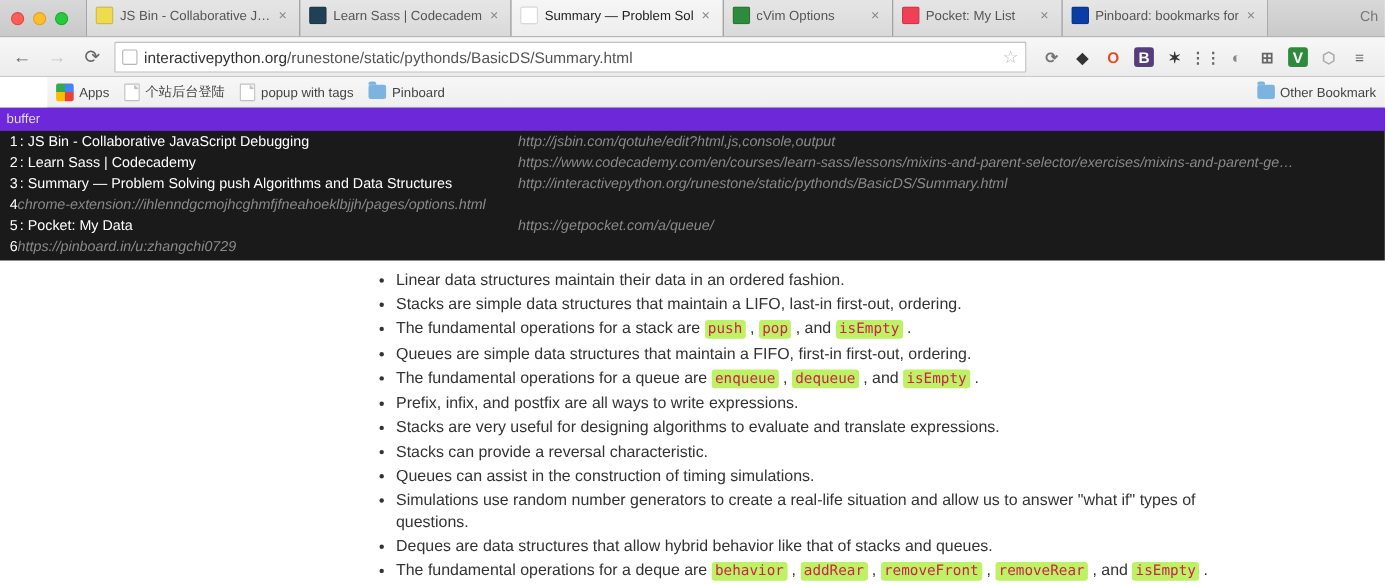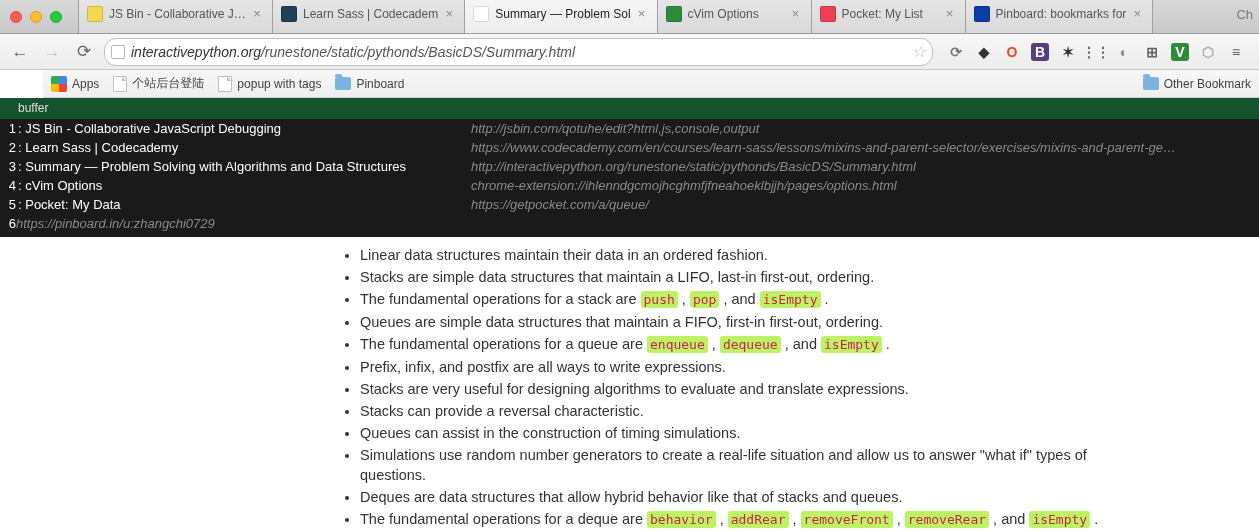--- a/index.html
+++ b/index.html
@@ -20,41 +20,41 @@
 .tab .favicon { width: 16px; height: 16px; margin-right: 6px; flex-shrink: 0; border-radius: 2px; }
 .tab .tab-title { white-space: nowrap; overflow: hidden; text-overflow: ellipsis; flex: 1; }
 .tab .tab-close { width: 14px; height: 14px; margin-left: 4px; font-size: 13px; color: #888; text-align: center; line-height: 14px; }
 .new-tab { width: 26px; height: 24px; color: #666; font-size: 14px; text-align: center; line-height: 24px; margin-left: 4px; }
 .chrome-right { margin-left: auto; padding: 0 6px 4px 0; color: #777; font-size: 13px; align-self: center; }
 
 
 .toolbar { display: flex; align-items: center; height: 36px; background: linear-gradient(#f7f7f7, #ececec); padding: 0 8px; gap: 8px; border-bottom: 1px solid #c8c8c8; }
 .nav-btn { width: 24px; height: 24px; display: flex; align-items: center; justify-content: center; color: #666; font-size: 17px; }
 .nav-btn.disabled { color: #c4c4c4; }
-.omnibox { flex: 1; display: flex; align-items: center; height: 28px; background: #fff; border: 1px solid #c0c0c0; border-radius: 12px; padding: 0 6px; font-size: 14px; color: #333; font-style: italic; }
+.omnibox { flex: 1; display: flex; align-items: center; height: 28px; background: #fff; border: 1px solid #c0c0c0; border-radius: 1px; padding: 0 6px; font-size: 14px; color: #333; }
 .omnibox .page-icon { width: 14px; height: 14px; border: 1px solid #b5b5b5; border-radius: 2px; margin-right: 6px; }
 .omnibox .url-path { color: #555; }
 .omnibox .star { margin-left: auto; color: #bbb; font-size: 16px; }
 .ext-icons { display: flex; gap: 10px; align-items: center; padding: 0 6px; }
 .ext-icon { width: 18px; height: 18px; display: flex; align-items: center; justify-content: center; font-size: 14px; font-weight: bold; border-radius: 3px; }
 
 
 .bookmarks-bar { display: flex; align-items: center; height: 28px; background: linear-gradient(#f7f7f7, #efefef); padding: 0 8px; gap: 14px; font-size: 12px; color: #444; border-bottom: 1px solid #d0d0d0; margin-left: 43px; }
 .bm-item { display: flex; align-items: center; gap: 5px; }
 .bm-icon { width: 16px; height: 16px; border-radius: 2px; display: flex; align-items: center; justify-content: center; font-size: 11px; }
 .bm-apps { background: repeating-conic-gradient(#4285f4 0 25%, #ea4335 0 50%, #fbbc05 0 75%, #34a853 0 100%); border-radius: 2px; }
 .bm-folder { width: 16px; height: 13px; background: #7db3e0; border-radius: 2px; position: relative; }
 .bm-folder::before { content: ""; position: absolute; top: -3px; left: 0; width: 7px; height: 3px; background: #7db3e0; border-radius: 2px 2px 0 0; }
 .bm-page { width: 14px; height: 16px; border: 1px solid #c0c0c0; border-radius: 1px; background: #fff; position: relative; }
 .bm-page::after { content: ""; position: absolute; top: 0; right: 0; border-style: solid; border-width: 0 4px 4px 0; border-color: transparent #efefef #c0c0c0 transparent; }
 .other-bm { margin-left: auto; }
 
 
 .buffer-overlay { background: #1a1a1a; color: #eee; font-size: 13px; line-height: 19px; padding-bottom: 4px; }
-.buffer-header { background: #14532d; color: #ddd; padding: 1px 18px; font-size: 12px; }
+.buffer-header { background: #6d28d9; color: #ddd; padding: 1px 6px; font-size: 12px; }
 .buffer-row { display: flex; padding: 0 6px; }
 .buffer-idx { width: 10px; text-align: right; color: #fff; }
 .buffer-title { flex: 0 0 455px; color: #fff; white-space: nowrap; overflow: hidden; text-overflow: ellipsis; padding-left: 2px; }
 .buffer-url { flex: 1; color: #8a8a8a; font-style: italic; white-space: nowrap; overflow: hidden; text-overflow: ellipsis; }
 
 
 .page-content { background: #fff; padding: 8px 0 0 0; }
 .content-wrap { margin-left: 340px; max-width: 780px; font-family: Georgia, "Helvetica Neue", Arial, sans-serif; font-size: 14.5px; color: #333; line-height: 20px; }
 .content-wrap ul { list-style: disc; padding-left: 20px; }
 .content-wrap li { margin-bottom: 2px; }
@@ -160,26 +160,25 @@
         <span class="buffer-title">: JS Bin - Collaborative JavaScript Debugging</span>
         <span class="buffer-url">http://jsbin.com/qotuhe/edit?html,js,console,output</span>
       </div>
       <div class="buffer-row">
         <span class="buffer-idx">2</span>
         <span class="buffer-title">: Learn Sass | Codecademy</span>
         <span class="buffer-url">https://www.codecademy.com/en/courses/learn-sass/lessons/mixins-and-parent-selector/exercises/mixins-and-parent-ge…</span>
       </div>
       <div class="buffer-row">
         <span class="buffer-idx">3</span>
-        <span class="buffer-title">: Summary — Problem Solving with Algorithms and Data Structures</span>
+        <span class="buffer-title">: Summary — Problem Solving push Algorithms and Data Structures</span>
         <span class="buffer-url">http://interactivepython.org/runestone/static/pythonds/BasicDS/Summary.html</span>
       </div>
       <div class="buffer-row">
         <span class="buffer-idx">4</span>
-        <span class="buffer-title">: cVim Options</span>
         <span class="buffer-url">chrome-extension://ihlenndgcmojhcghmfjfneahoeklbjjh/pages/options.html</span>
       </div>
       <div class="buffer-row">
         <span class="buffer-idx">5</span>
         <span class="buffer-title">: Pocket: My Data</span>
         <span class="buffer-url">https://getpocket.com/a/queue/</span>
       </div>
       <div class="buffer-row">
         <span class="buffer-idx">6</span>
         <span class="buffer-url">https://pinboard.in/u:zhangchi0729</span>

